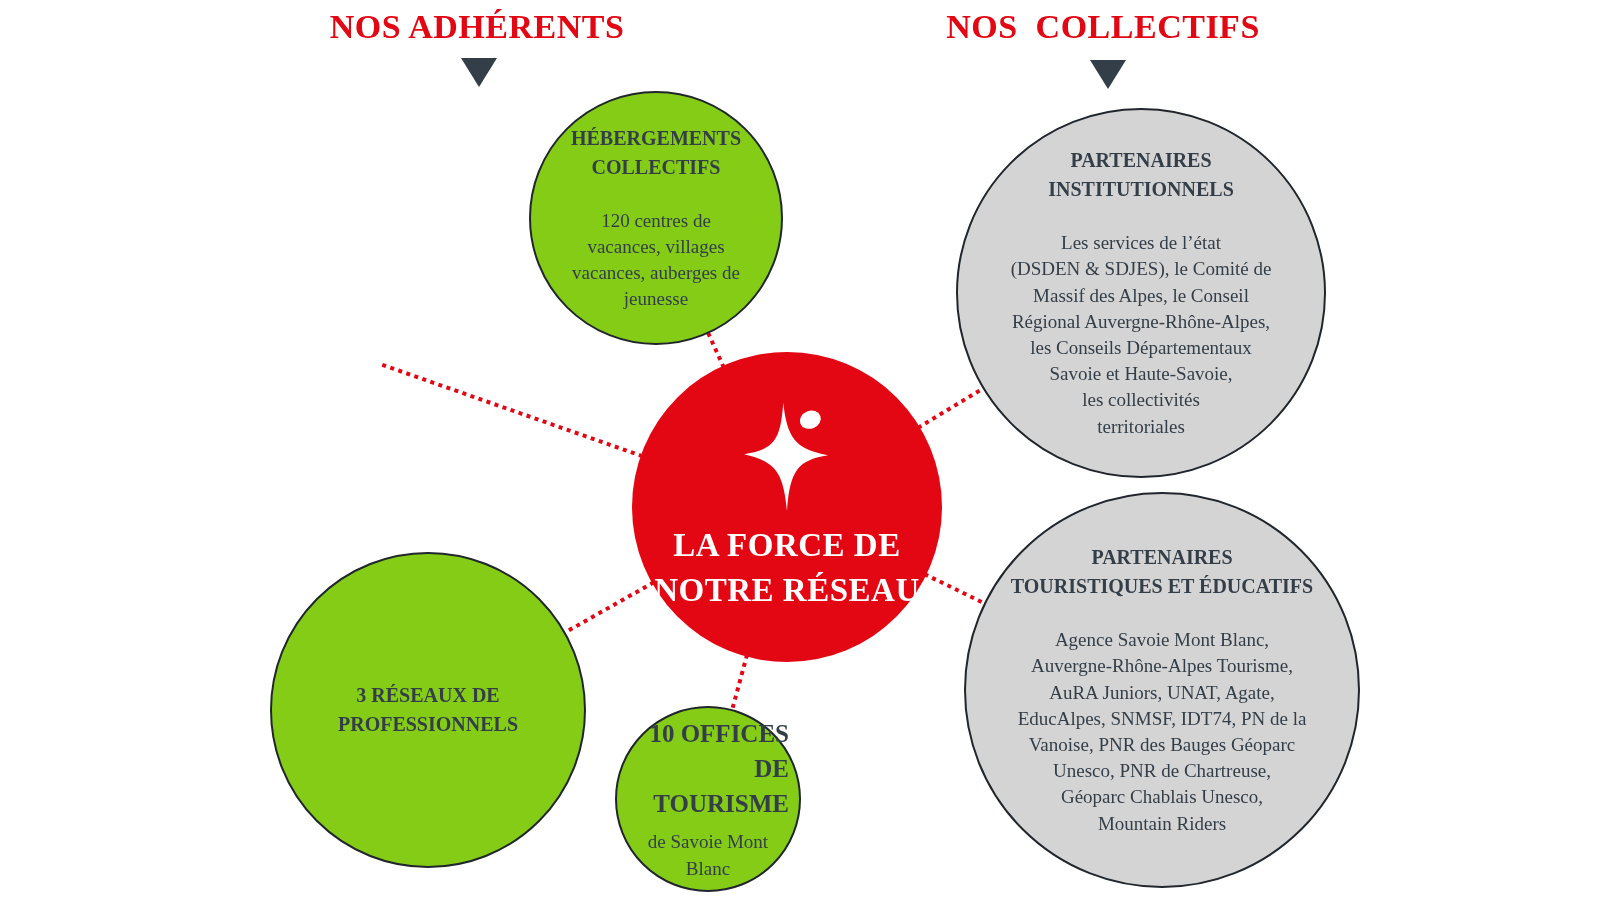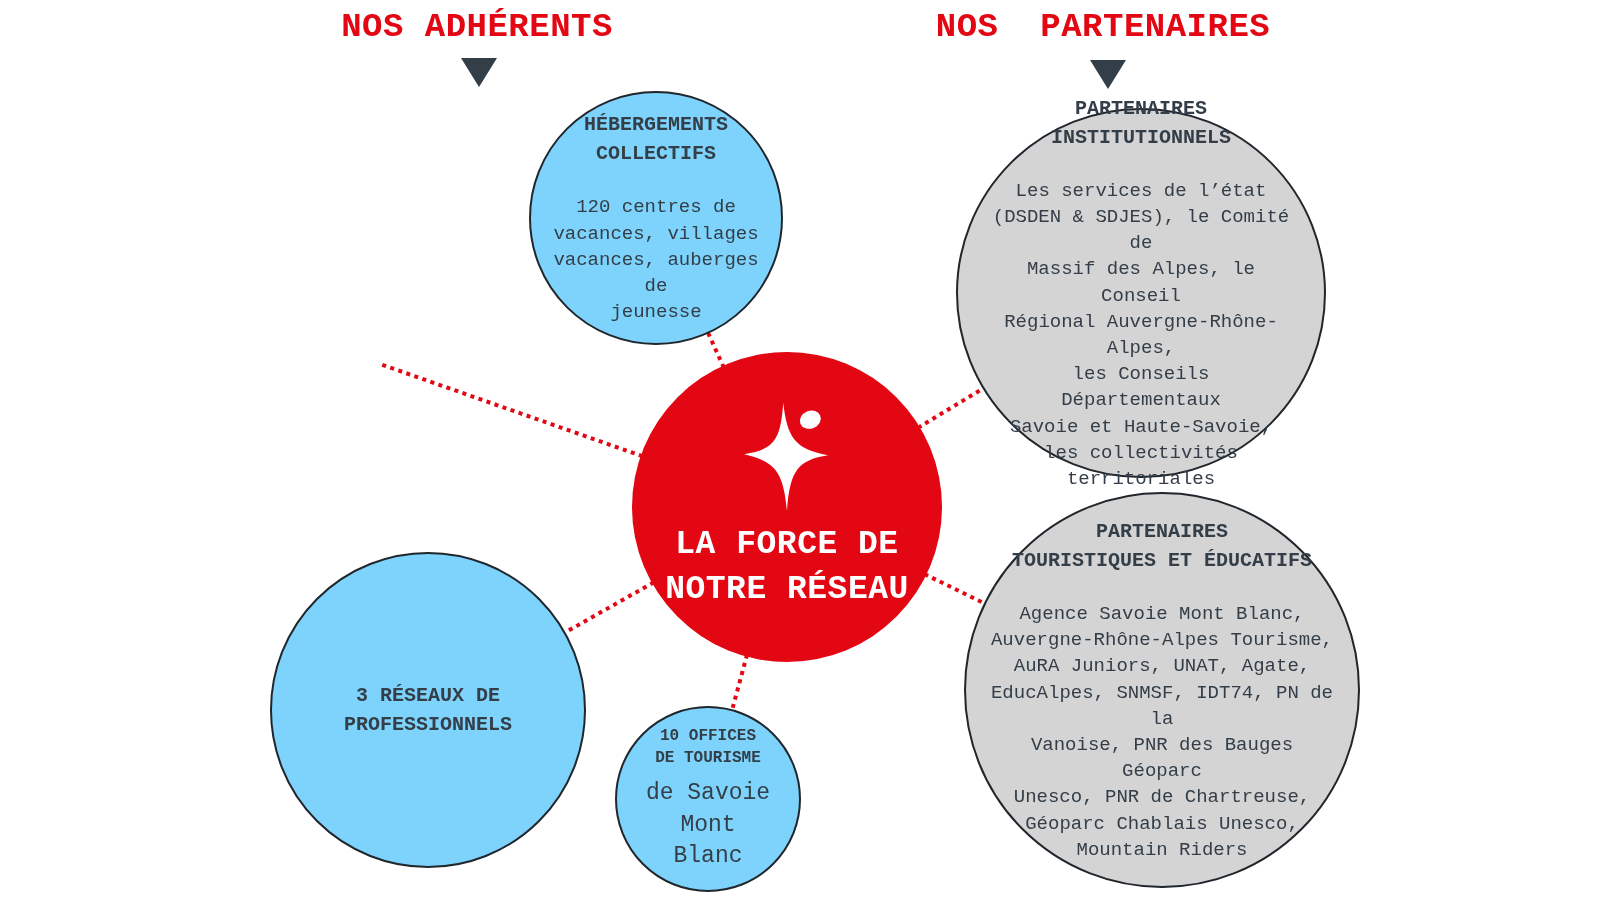--- a/index.html
+++ b/index.html
@@ -6,52 +6,52 @@
     --accent-red:#e30613;
     --slate:#333e48;
     --circle-gray:#d4d4d4;
     --border-dark:#20262c;
   }
   *{box-sizing:border-box;}
   html,body{margin:0;padding:0;background:#ffffff;}
   .stage{
     position:relative;width:1600px;height:902px;margin:0 auto;
     background:#ffffff;overflow:hidden;
-    font-family:Liberation Mono, monospace;
+    font-family:Liberation Serif, serif;
     color:var(--slate);
   }
   .connectors{position:absolute;left:0;top:0;width:1600px;height:902px;z-index:1;}
   .connectors line{stroke:var(--accent-red);stroke-width:4;stroke-dasharray:4 4.5;}
   .hdr{
     position:absolute;z-index:3;transform:translateX(-50%);
     font-size:34px;font-weight:bold;color:var(--accent-red);
     letter-spacing:.5px;white-space:pre;
   }
   .tri{
     position:absolute;z-index:3;width:0;height:0;
     border-left:18px solid transparent;border-right:18px solid transparent;
     border-top:29px solid var(--slate);
   }
   .circle{
     position:absolute;z-index:2;border-radius:50%;
     border:2px solid var(--border-dark);
     display:flex;flex-direction:column;align-items:center;justify-content:center;
-    text-align:center;background:#7dd3fc;
+    text-align:center;background:#84cc16;
   }
   .circle.gray{background:var(--circle-gray);justify-content:center;}
   .circle .ttl{
     font-weight:bold;font-size:20px;line-height:1.45;color:var(--slate);
     white-space:pre-line;
   }
   .circle .bdy{
     font-size:19px;line-height:1.38;color:var(--slate);
     white-space:pre-line;margin-top:26px;
   }
-  .circle.small .ttl{font-size:16px;line-height:1.4;}
-  .circle.small .bdy{font-size:23px;margin-top:8px;}
+  .circle.small .ttl{font-size:25px;line-height:1.4;text-align:right;}
+  .circle.small .bdy{font-size:19px;margin-top:8px;}
   .circle.center-red{
     background:var(--accent-red);border:none;z-index:2;
   }
   .center-label{
     color:#ffffff;font-weight:bold;font-size:33px;line-height:1.35;
     text-align:center;white-space:pre-line;margin-top:10px;letter-spacing:.5px;
   }
   .center-icon{width:94px;height:112px;display:block;}
 </style>
 </head>
@@ -64,21 +64,21 @@
     <line x1="787" y1="507" x2="380" y2="364"></line>
     <line x1="787" y1="507" x2="428" y2="710"></line>
     <line x1="787" y1="507" x2="708" y2="799"></line>
     <line x1="787" y1="507" x2="1141" y2="293"></line>
     <line x1="787" y1="507" x2="1162" y2="690"></line>
   </svg>
 
   <div class="hdr" style="left:477px;top:8px">NOS ADHÉRENTS</div>
   <div class="tri" style="left:461px;top:58px"></div>
 
-  <div class="hdr" style="left:1103px;top:8px">NOS  PARTENAIRES</div>
+  <div class="hdr" style="left:1103px;top:8px">NOS  COLLECTIFS</div>
   <div class="tri" style="left:1090px;top:60px"></div>
 
   <div class="circle" style="left:529px;top:91px;width:254px;height:254px;padding:0 18px">
     <div class="ttl">HÉBERGEMENTS
 COLLECTIFS</div>
     <div class="bdy">120 centres de
 vacances, villages
 vacances, auberges de
 jeunesse</div>
   </div>

